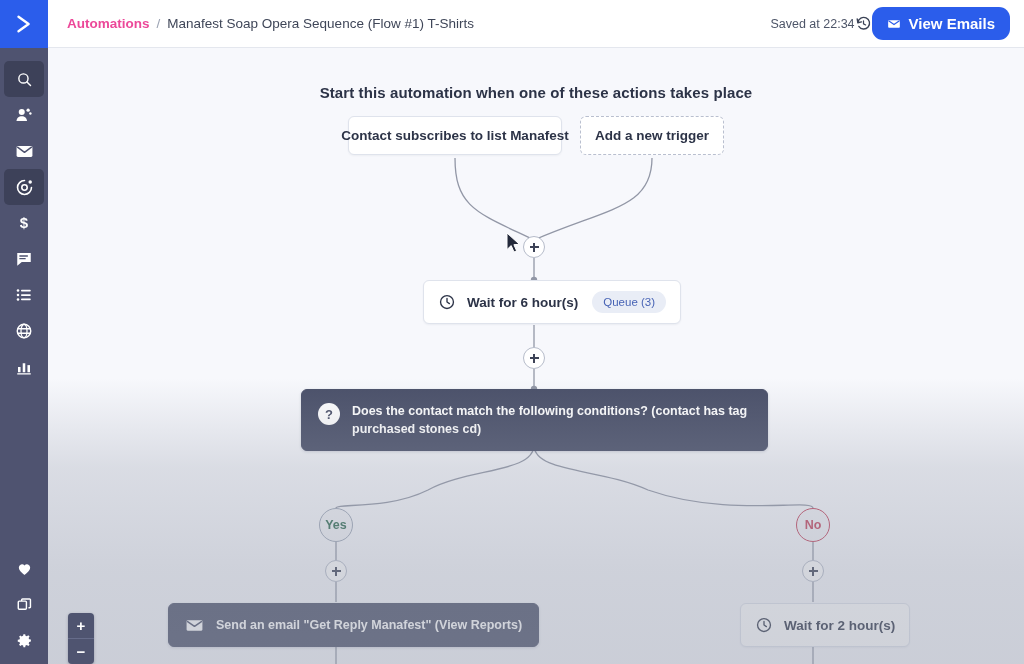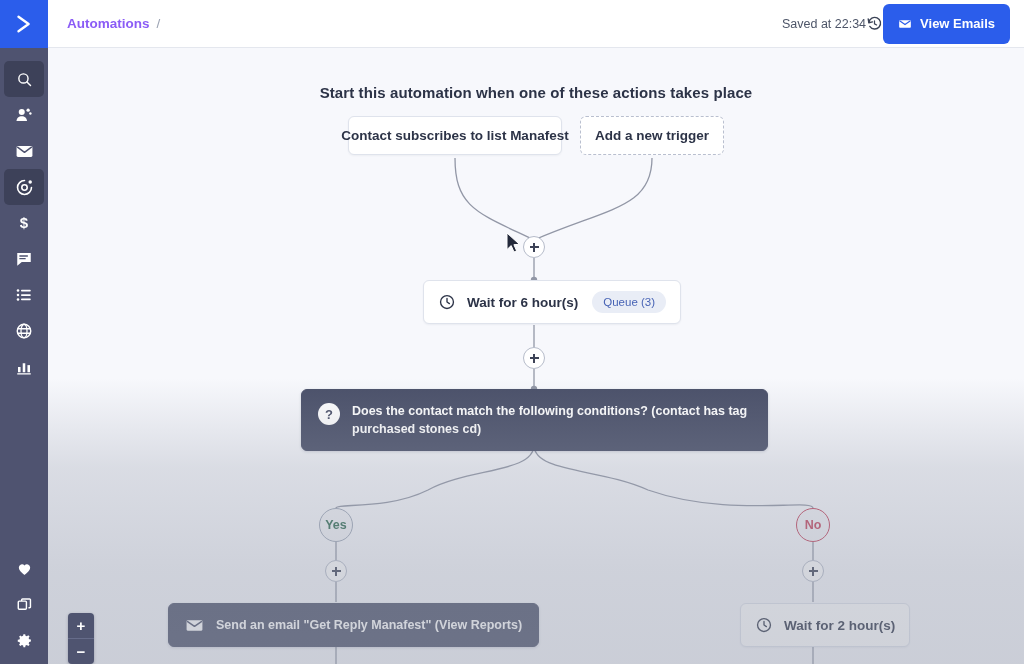--- a/index.html
+++ b/index.html
@@ -49,35 +49,35 @@
     background: #ffffff;
     border-bottom: 1px solid #e4e7ee;
     display: flex; align-items: center;
     z-index: 30;
   }
   .breadcrumb {
     display: flex; align-items: center; gap: 7px;
     margin-left: 19px;
     font-size: 13.5px;
   }
-  .crumb-root { color: #8b5cf6; font-weight: bold; cursor: pointer; }
+  .crumb-root { color: #ec4899; font-weight: bold; cursor: pointer; }
   .crumb-sep { color: #9aa1b2; font-weight: normal; }
   .crumb-leaf { color: #3f4658; font-weight: normal; }
   .header-right {
     margin-left: auto; margin-right: 14px;
     display: flex; align-items: center; gap: 0;
   }
   .saved-text { font-size: 12.5px; color: #4d5568; }
   .history-icon { color: #3b4356; display: flex; align-items: center; cursor: pointer; }
   .view-emails-btn {
     background: #2b5deb; color: #fff;
-    height: 40px; padding: 0 15px;
-    border-radius: 6px; border: none;
+    height: 33px; padding: 0 15px;
+    border-radius: 11px; border: none;
     display: flex; align-items: center; gap: 8px;
-    font-size: 13px; font-weight: bold;
+    font-size: 15px; font-weight: bold;
     font-family: "Liberation Sans", sans-serif;
     cursor: pointer;
   }
 
   
   .canvas {
     position: absolute; left: 48px; top: 48px;
     width: 976px; height: 616px;
     background: #f7f8fc;
     overflow: hidden;
@@ -305,20 +305,21 @@
           <path d="M12 8.2a3.8 3.8 0 1 0 0 7.6 3.8 3.8 0 0 0 0-7.6zm9 5.1v-2.6l-2.4-.4a6.9 6.9 0 0 0-.8-1.9l1.4-2-1.9-1.8-2 1.4a6.9 6.9 0 0 0-1.9-.8L13 3h-2.6l-.4 2.4a6.9 6.9 0 0 0-1.9.8l-2-1.4L4.3 6.6l1.4 2a6.9 6.9 0 0 0-.8 1.9L2.5 11v2.6l2.4.4c.2.7.4 1.3.8 1.9l-1.4 2 1.9 1.8 2-1.4c.6.4 1.2.6 1.9.8l.4 2.4H13l.4-2.4c.7-.2 1.3-.4 1.9-.8l2 1.4 1.9-1.8-1.4-2c.4-.6.6-1.2.8-1.9z" fill="#fff"></path>
         </svg>
       </div>
     </div>
   </div>
 
   <div class="header">
     <div class="breadcrumb">
       <span class="crumb-root">Automations</span>
       <span class="crumb-sep">/</span>
+      <span class="crumb-leaf">Manafest Soap Opera Sequence (Flow #1) T-Shirts</span>
     </div>
     <div class="header-right">
       <span class="saved-text">Saved at 22:34</span>
       <span class="history-icon">
         <svg width="17" height="17" viewBox="0 0 24 24" fill="none">
           <path d="M4.2 10.6A8.2 8.2 0 1 1 5.4 16" stroke="#3b4356" stroke-width="1.9" stroke-linecap="round"></path>
           <path d="M3.1 5.6 L4.0 10.9 L9.2 9.8" stroke="#3b4356" stroke-width="1.9" stroke-linecap="round" stroke-linejoin="round"></path>
           <path d="M12 8.1v4.3l3 1.7" stroke="#3b4356" stroke-width="1.7" stroke-linecap="round"></path>
         </svg>
       </span>

